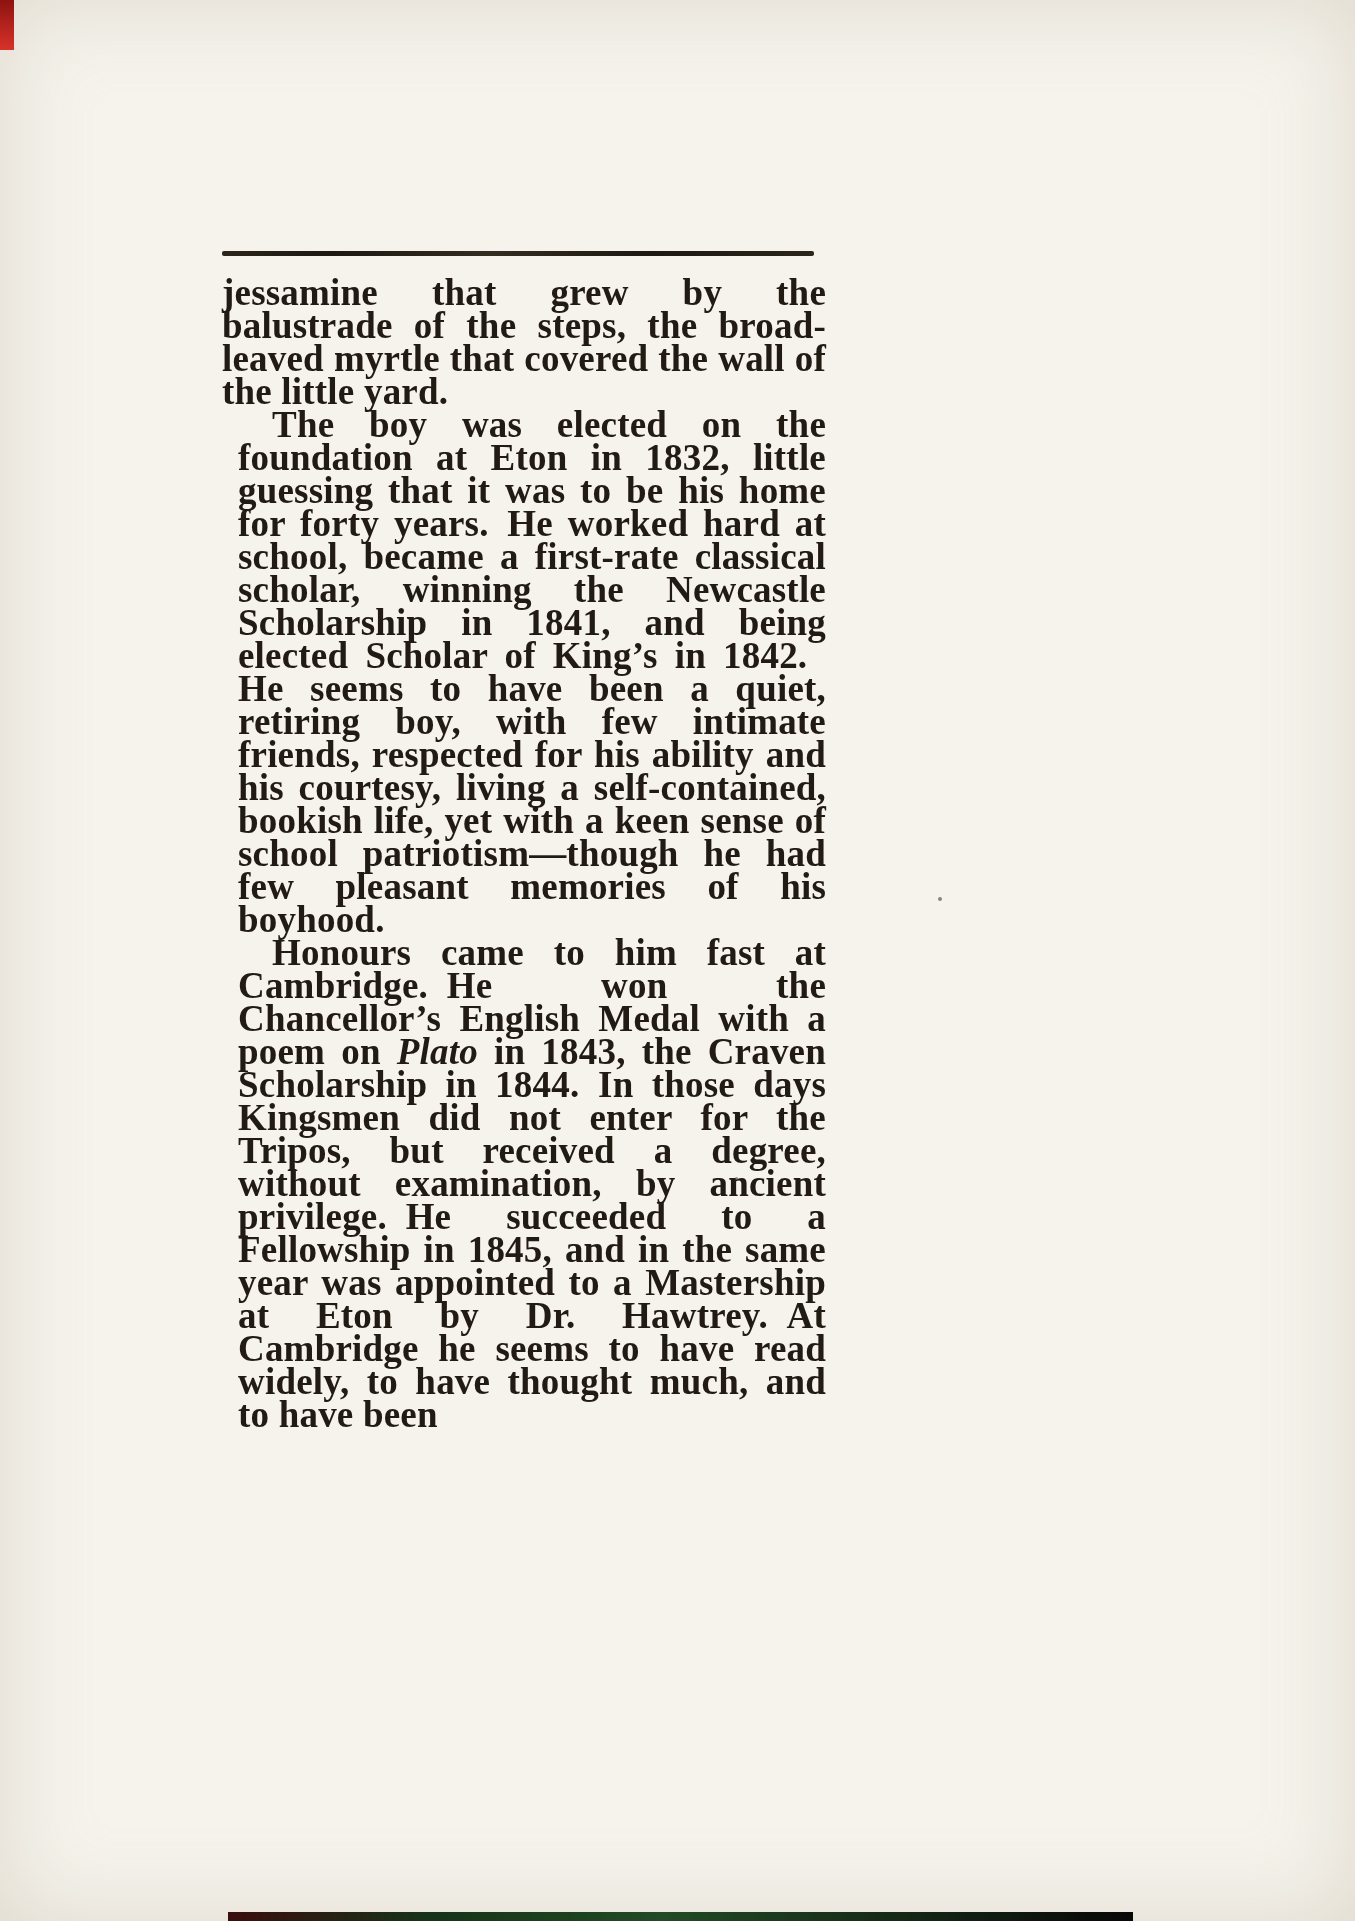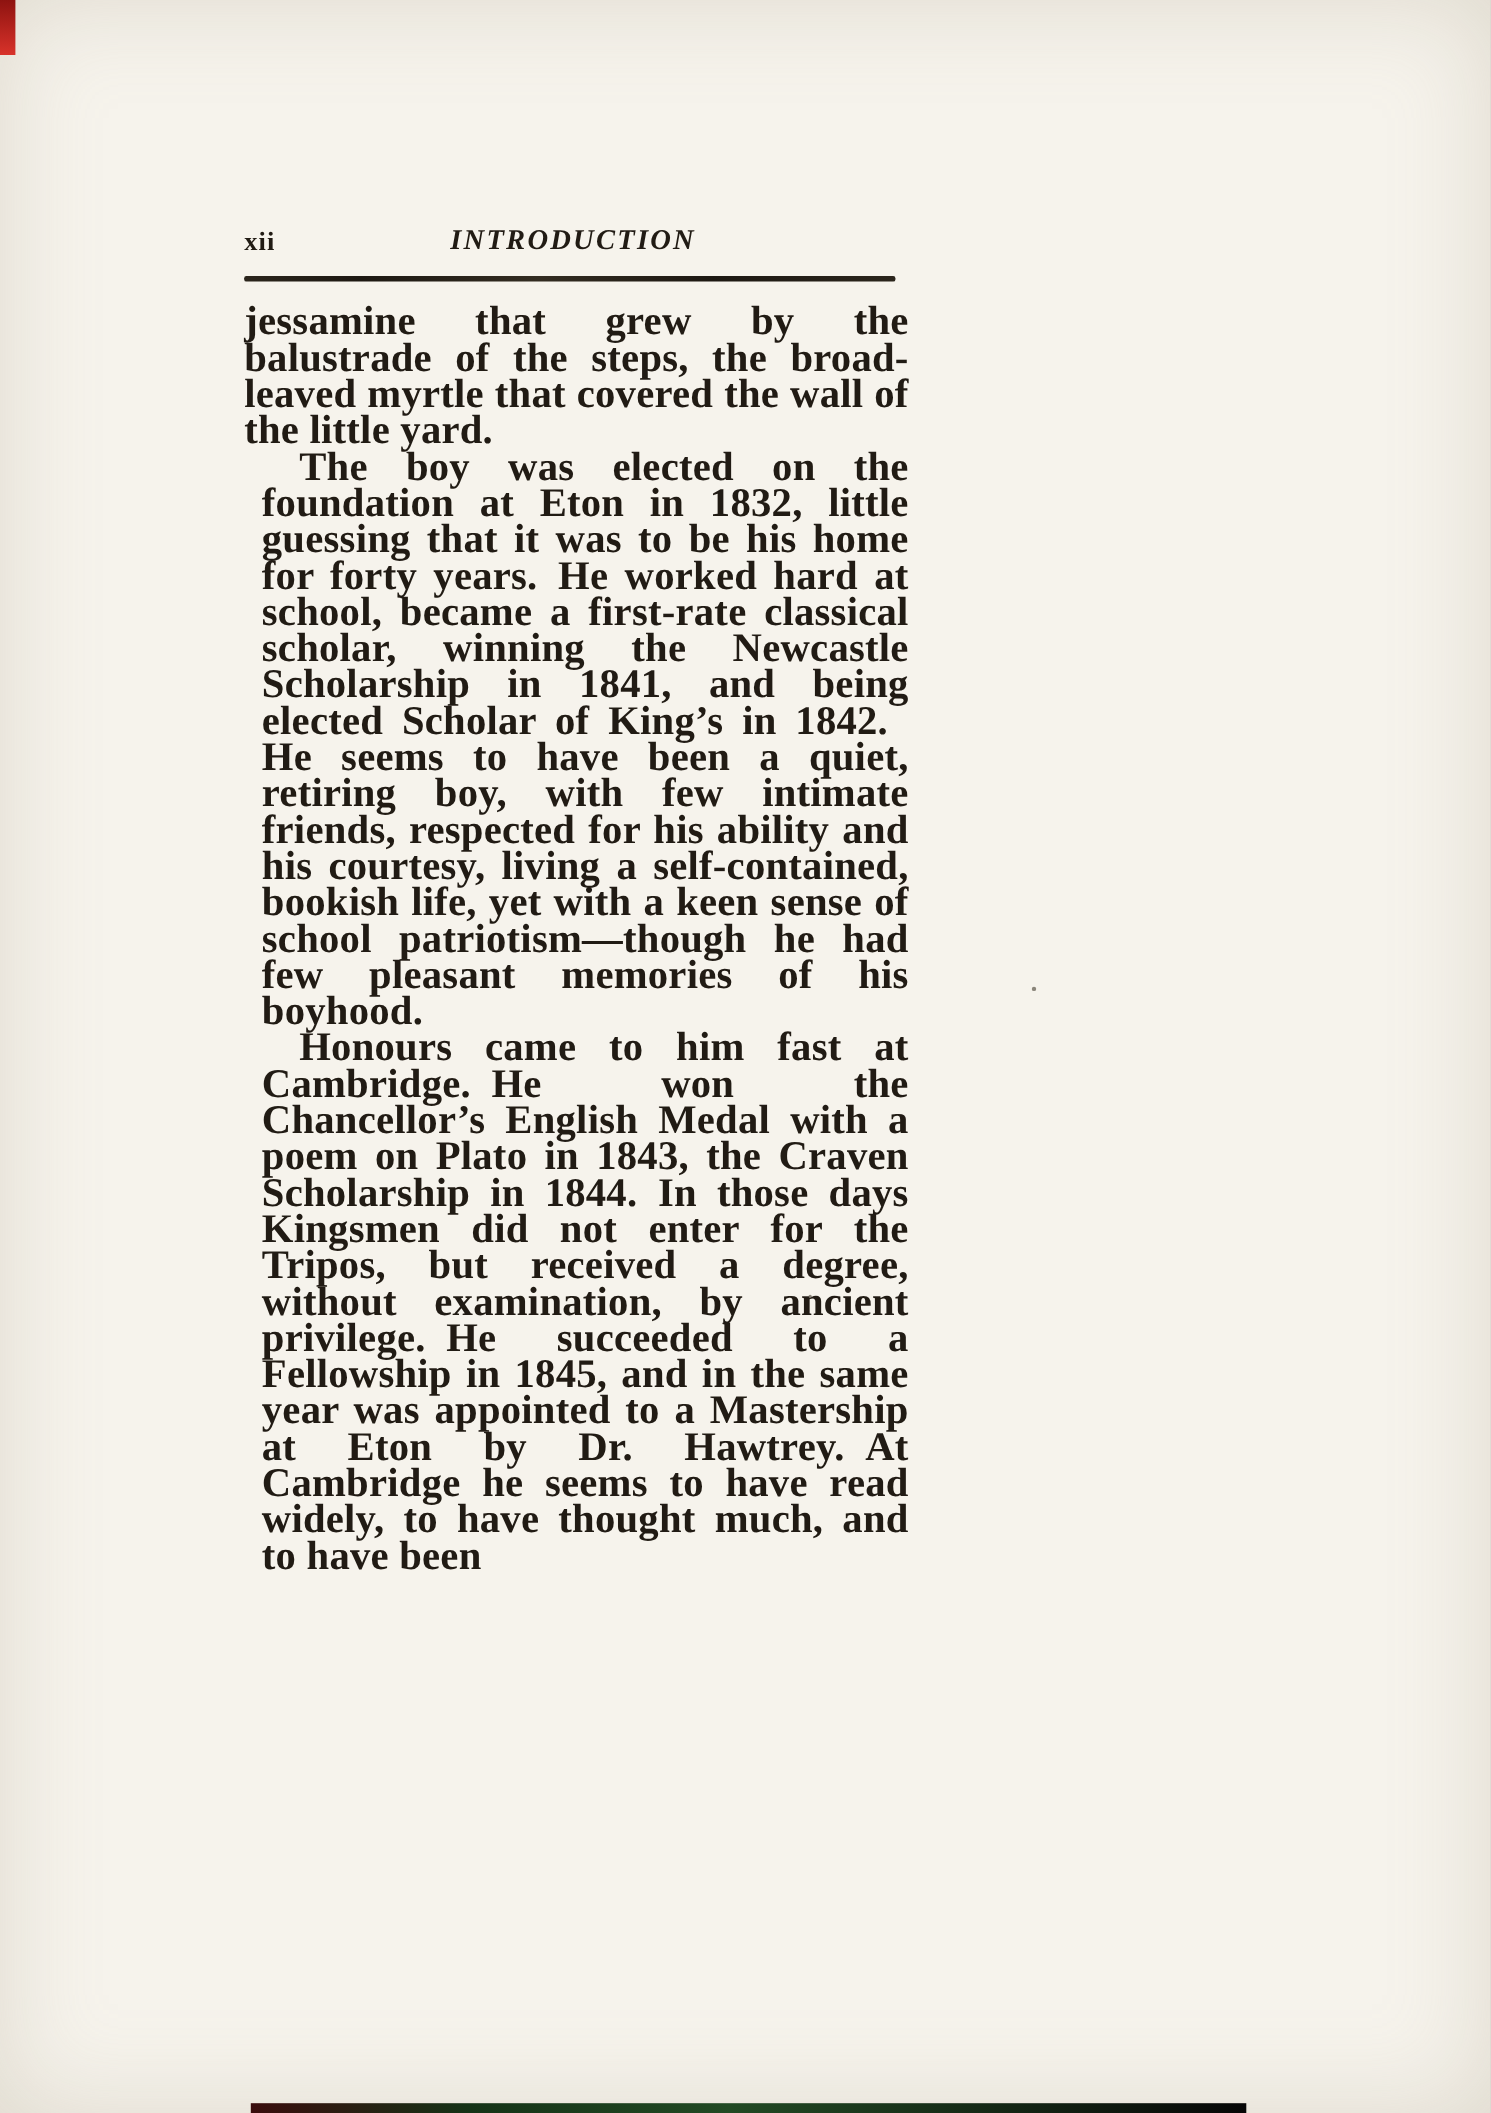--- a/index.html
+++ b/index.html
@@ -60,21 +60,21 @@
     left: 222px;
     width: 604px;
     font-size: 37px;
     line-height: 33px;
     font-weight: 700;
     text-align: justify;
     letter-spacing: 0.2px;
   }
   .para { margin: 0; }
   .para.indent { text-indent: 34px; margin-left: 16px; }
-  .italic { }
+  .italic { font-style: italic; }
   
   .corner-strip {
     position: absolute;
     top: 0;
     left: 0;
     width: 14px;
     height: 50px;
   }
   .bottom-strip {
     position: absolute;
@@ -94,24 +94,20 @@
   .speck-1 { left: 938px; top: 897px; }
   .speck-2 { left: 735px; top: 1177px; width: 3px; height: 3px; }
 </style>
 </head>
 <body>
 
 <div class="page" style="background-color: rgb(246, 243, 236); color: rgb(33, 27, 20);">
 
   <div class="corner-strip" style="background: linear-gradient(rgb(142, 19, 16) 0%, rgb(216, 50, 42) 100%);"></div>
 
-  <div class="header-row">
-    <span class="page-number">xii</span>
-    <span class="running-head">INTRODUCTION</span>
-  </div>
   <div class="header-rule"></div>
 
   <div class="text-block">
       <p class="para"><span>jessamine that grew by the balustrade of the steps, the broad-leaved myrtle that covered the wall of the little yard.</span></p>
       <p class="para indent"><span>The boy was elected on the foundation at Eton in 1832, little guessing that it was to be his home for forty years. He worked hard at school, became a first-rate classical scholar, winning the Newcastle Scholarship in 1841, and being elected Scholar of King’s in 1842. He seems to have been a quiet, retiring boy, with few intimate friends, respected for his ability and his courtesy, living a self-contained, bookish life, yet with a keen sense of school patriotism—though he had few pleasant memories of his boyhood.</span></p>
       <p class="para indent"><span>Honours came to him fast at Cambridge. He won the Chancellor’s English Medal with a poem on </span><span class="italic">Plato</span><span> in 1843, the Craven Scholarship in 1844. In those days Kingsmen did not enter for the Tripos, but received a degree, without examination, by ancient privilege. He succeeded to a Fellowship in 1845, and in the same year was appointed to a Mastership at Eton by Dr. Hawtrey. At Cambridge he seems to have read widely, to have thought much, and to have been</span></p>
     </div>
 
   <div class="speck speck-1"></div>
   <div class="speck speck-2"></div>

